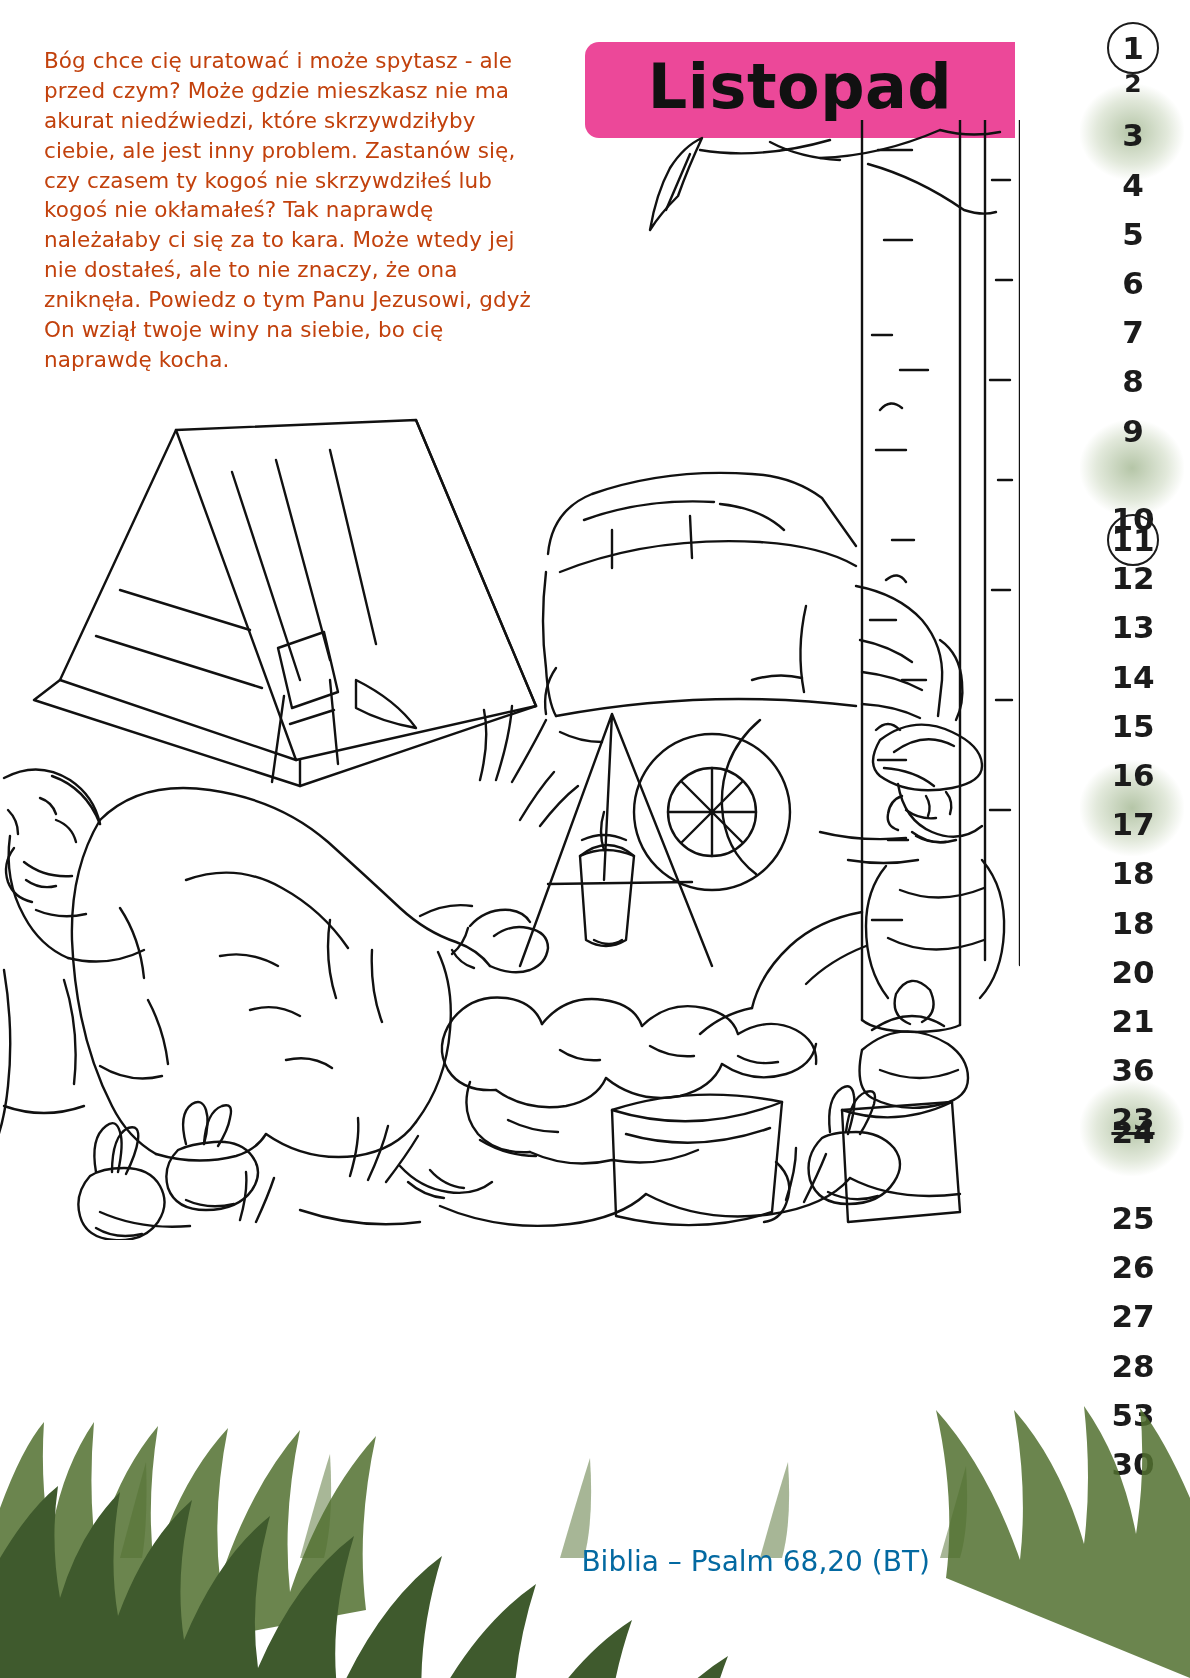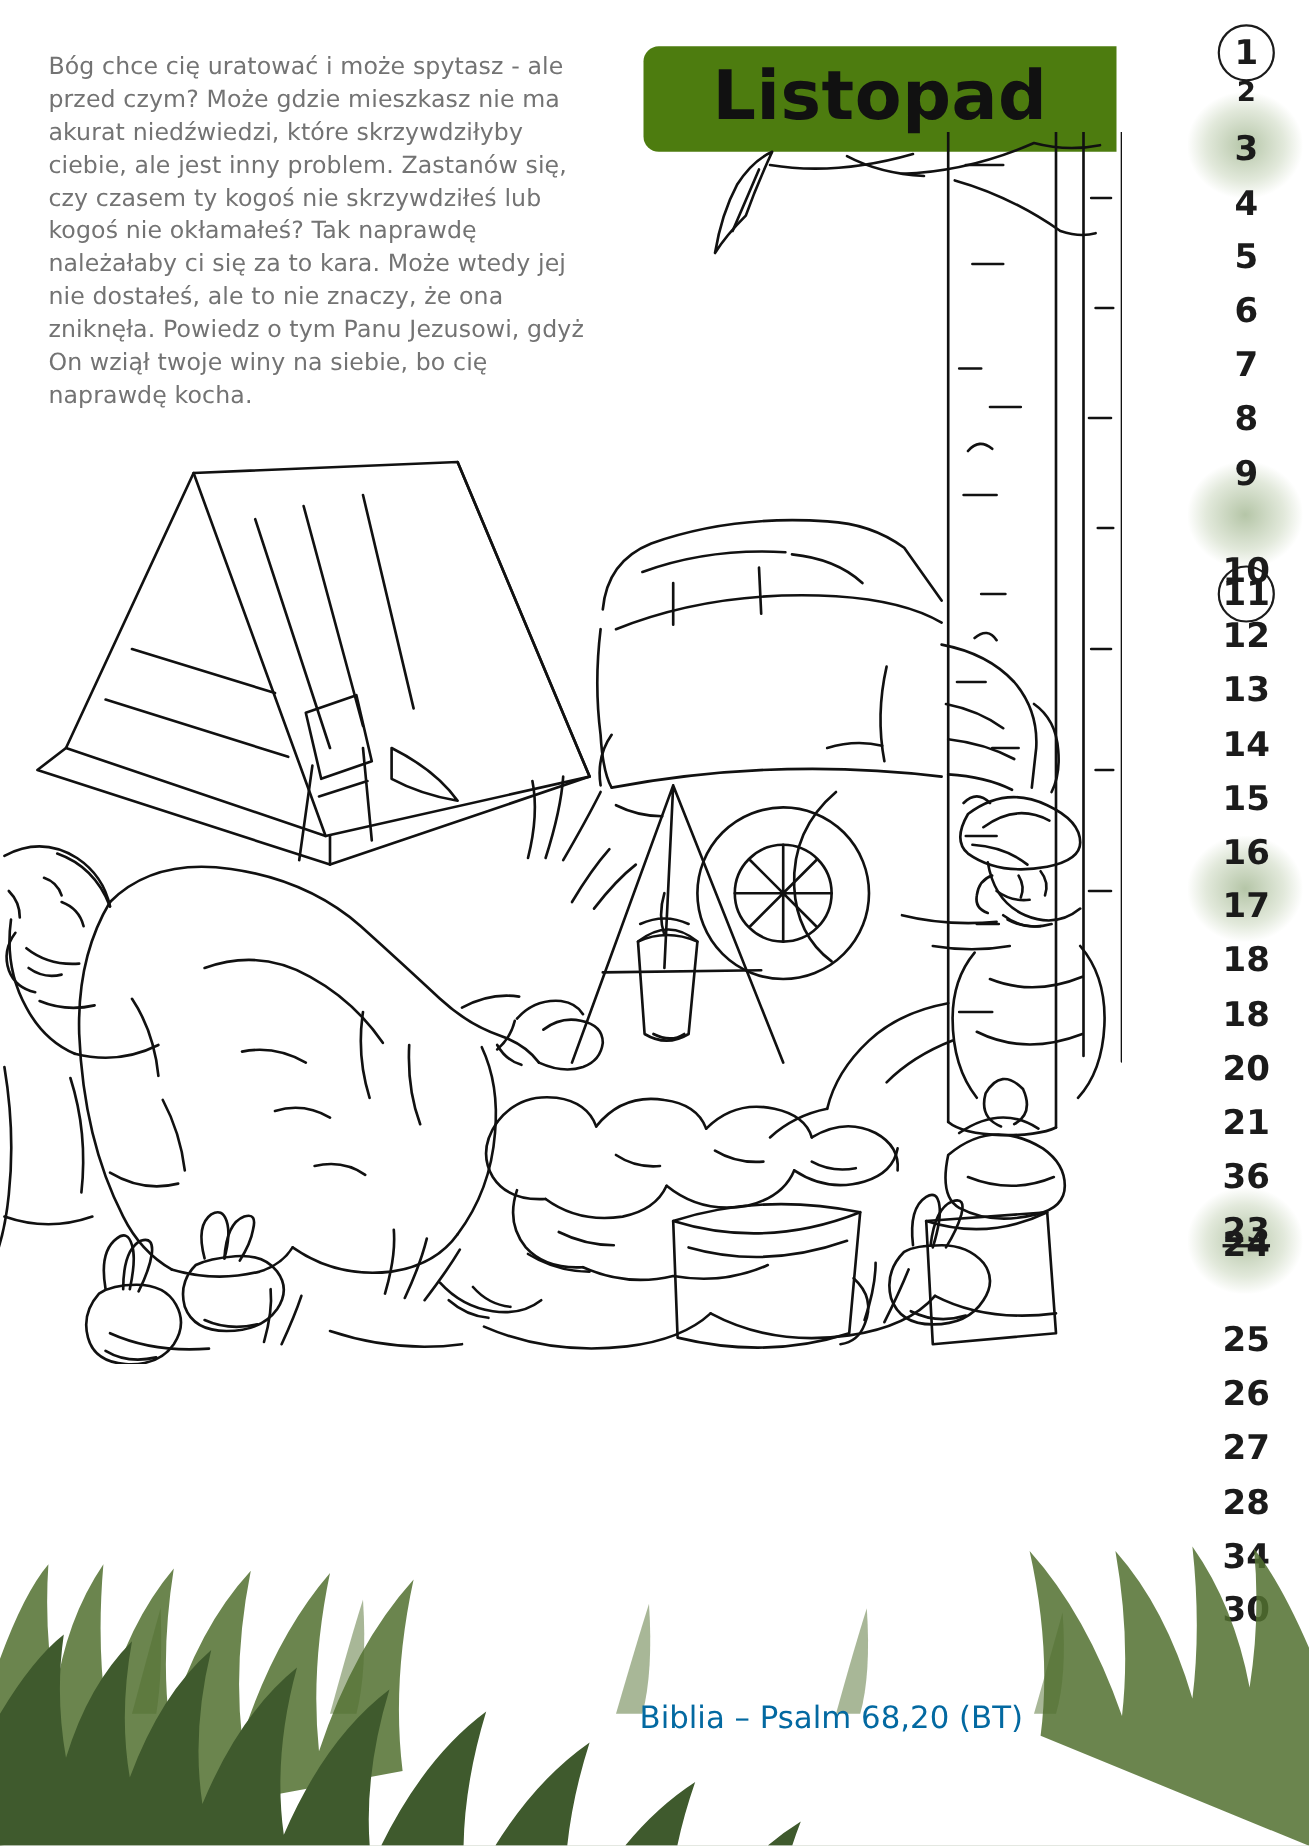--- a/index.html
+++ b/index.html
@@ -25,33 +25,33 @@
   }
 
   
   #devotional {
     position: absolute;
     left: 44px;
     top: 46px;
     width: 490px;
     font-size: 21.5px;
     line-height: 1.39;
-    color: #737373;
+    color: #c2410c;
     letter-spacing: 0.1px;
     white-space: pre-line;
   }
 
   
   #month-banner {
     position: absolute;
     left: 585px;
     top: 42px;
     width: 430px;
     height: 96px;
-    background: #4d7c0f;
+    background: #ec4899;
     border-radius: 14px 0 0 14px;
     display: flex;
     align-items: center;
     justify-content: center;
   }
   #month-banner .label {
     font-family: "DejaVu Sans", sans-serif;
     font-weight: bold;
     font-size: 62px;
     color: #111111;
@@ -196,21 +196,21 @@
       <div class="day" style="top: 907.6px;">18</div>
       <div class="day" style="top: 956.8px;">20</div>
       <div class="day" style="top: 1006px;">21</div>
       <div class="day" style="top: 1055.2px;">36</div>
       <div class="day" style="top: 1104.4px; text-decoration: underline;">23</div>
       <div class="day" style="top: 1117px;">24</div>
       <div class="day" style="top: 1202.8px;">25</div>
       <div class="day" style="top: 1252px;">26</div>
       <div class="day" style="top: 1301.2px;">27</div>
       <div class="day" style="top: 1351px;">28</div>
-      <div class="day" style="top: 1399.6px;">34</div>
+      <div class="day" style="top: 1399.6px;">53</div>
       <div class="day" style="top: 1448.8px;">30</div>
     </div>
 
   <div id="illustration">
     <svg width="1020" height="1120" viewBox="0 0 1020 1120" fill="none" stroke="#111111" stroke-width="2.4" stroke-linecap="round" stroke-linejoin="round">
 
       <g>
         <path d="M862 -110 L862 900 M960 -110 L960 905"></path>
         <path d="M862 900 C 880 915, 940 915, 960 905"></path>
         <path d="M878 30 h34 M884 120 h28 M872 215 h20 M900 250 h28 M876 330 h30 M892 420 h22 M870 500 h26 M902 560 h24 M878 640 h28 M888 720 h20 M872 800 h30"></path>

